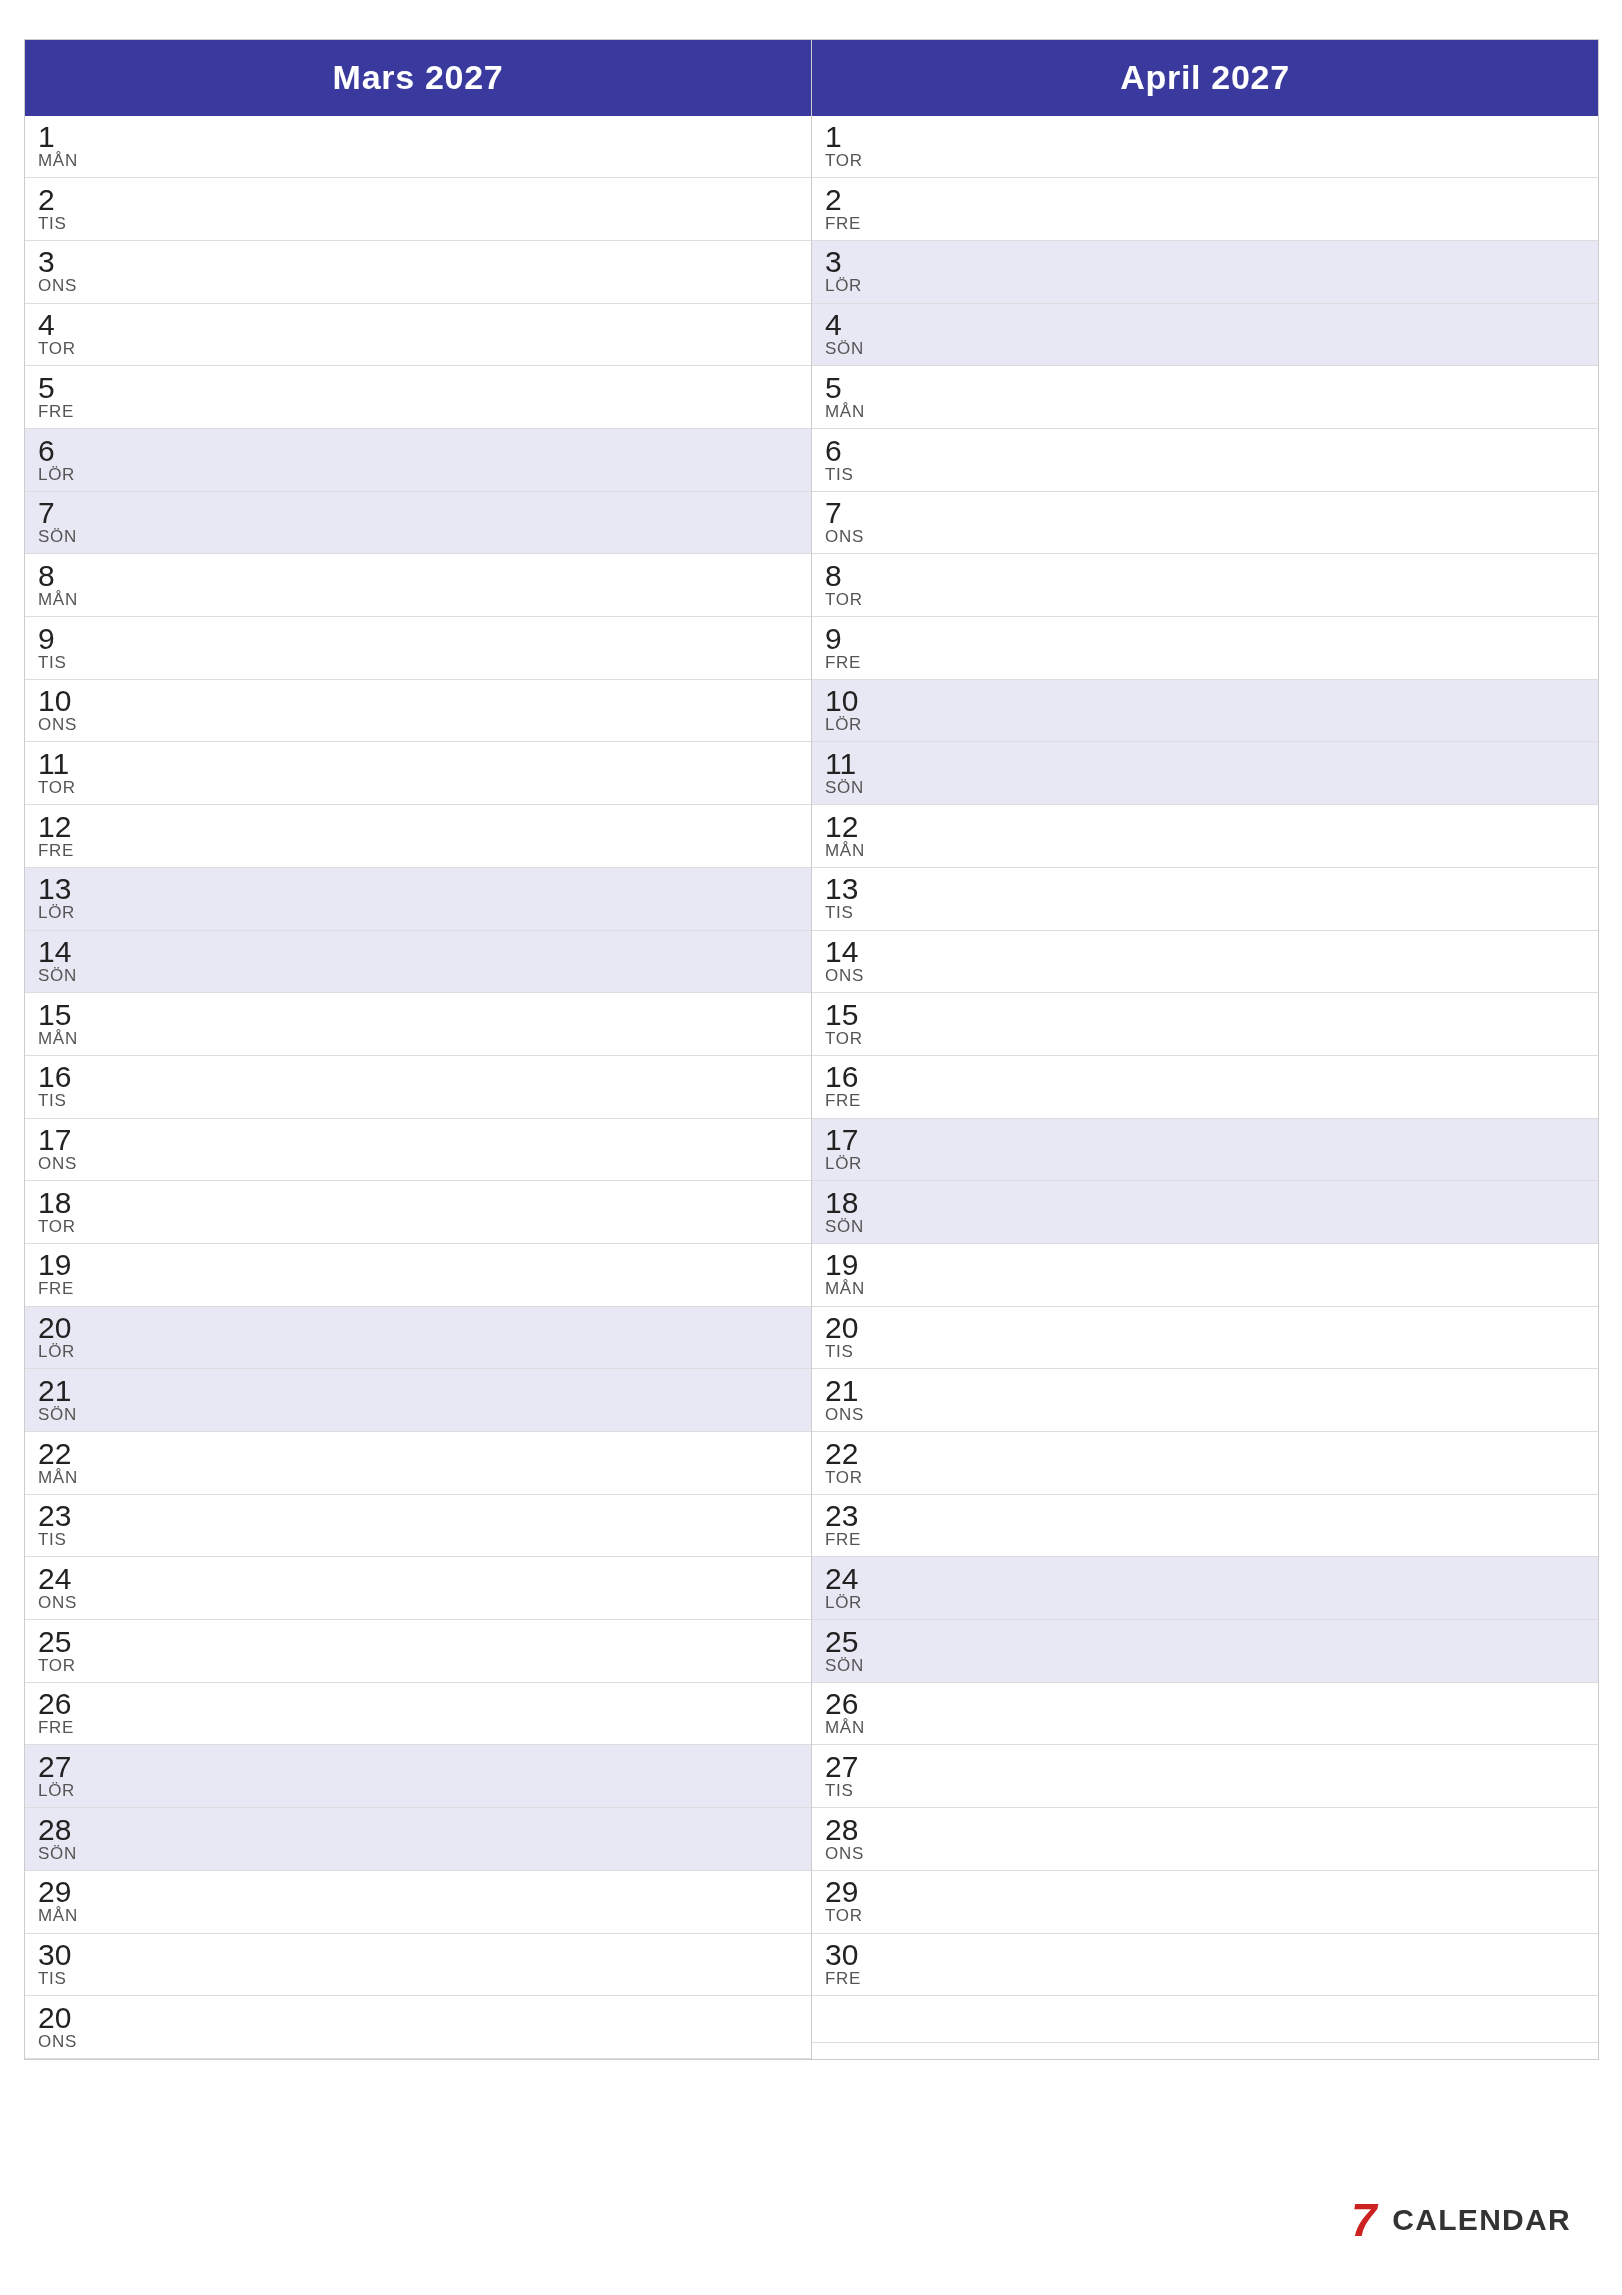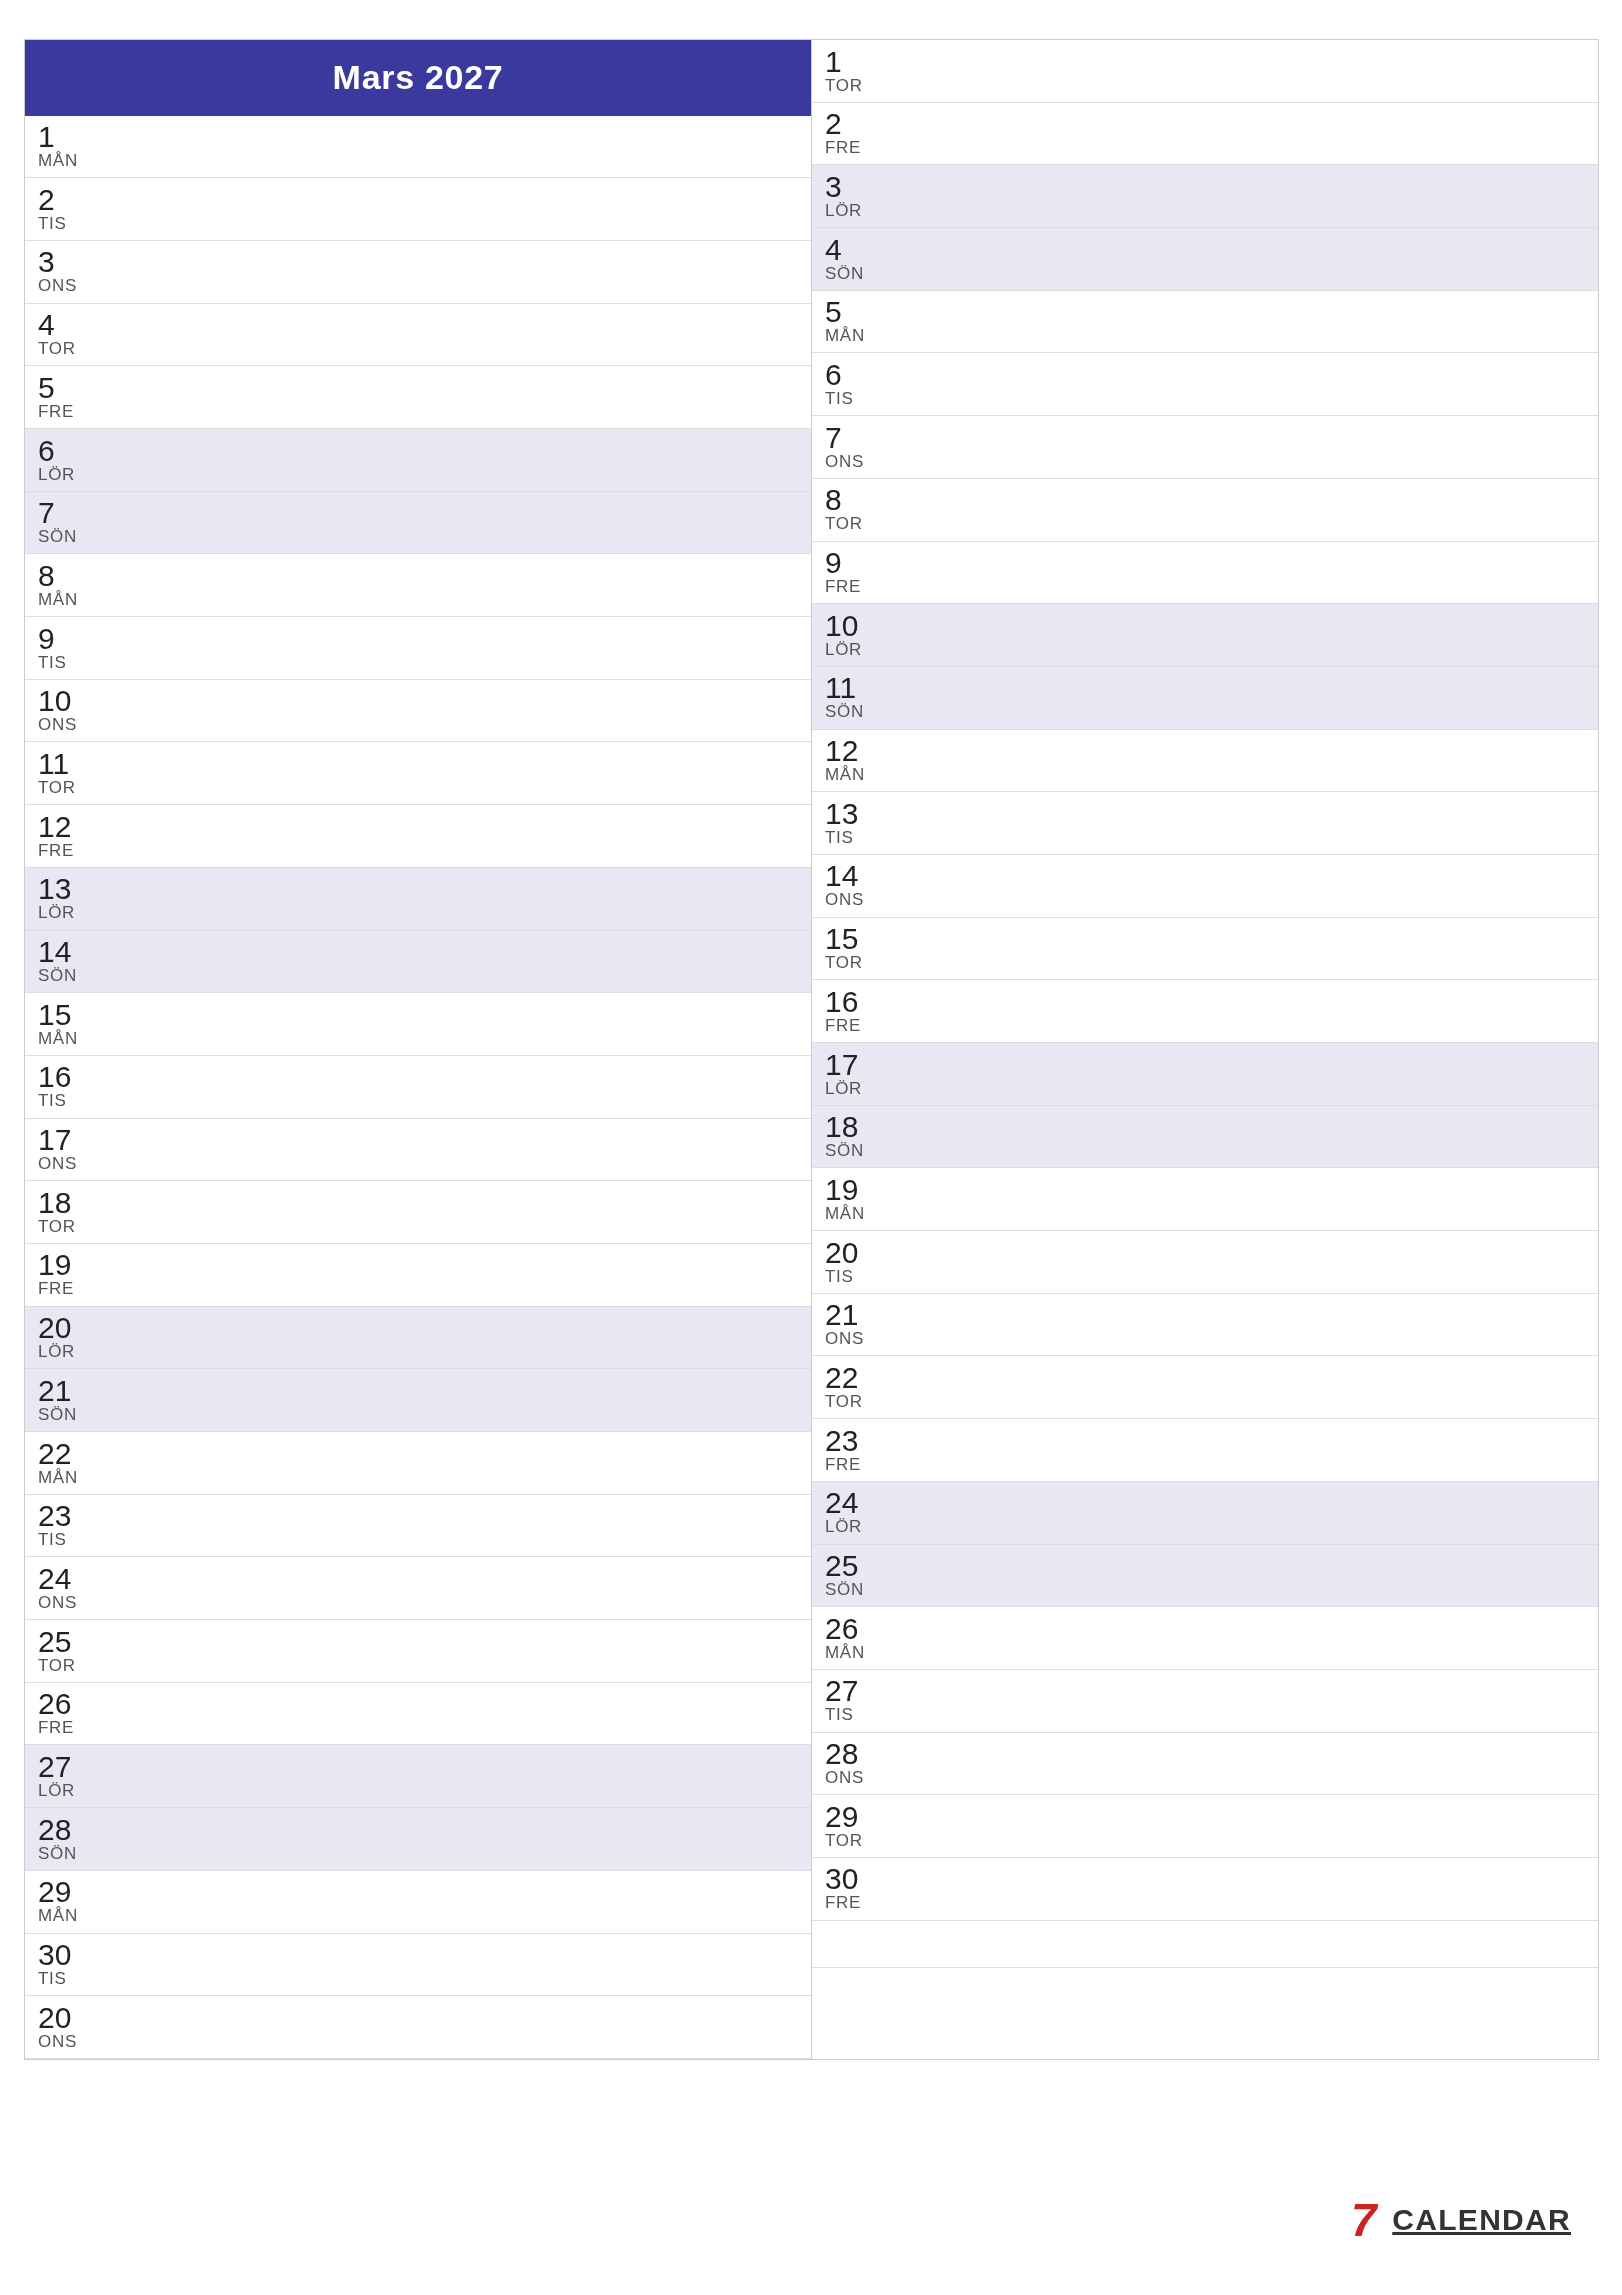--- a/index.html
+++ b/index.html
@@ -92,21 +92,20 @@
       display: flex;
       align-items: center;
       gap: 10.5px;
     }
 
     .logo-text {
       font-size: 30px;
       font-weight: bold;
       color: #333333;
       letter-spacing: 1.3px;
-      text-decoration: underline;
     }
 
     .logo-7 {
       display: inline-block;
       color: #cc2222;
       font-size: 46px;
       font-weight: bold;
       font-style: italic;
       line-height: 1;
       margin-right: 5.2px;
@@ -307,20 +306,23 @@
           <div class="day-row weekday">
             <div class="day-info">
               <span class="day-number">20</span>
               <span class="day-name">ONS</span>
             </div>
           </div>
         </div>
     </div>
 
     <div class="month-column">
+      <div class="month-header">
+        <span>April 2027</span>
+      </div>
 
       <div id="april-days">
           <div class="day-row weekday">
             <div class="day-info">
               <span class="day-number">1</span>
               <span class="day-name">TOR</span>
             </div>
           </div>
           <div class="day-row weekday">
             <div class="day-info">

